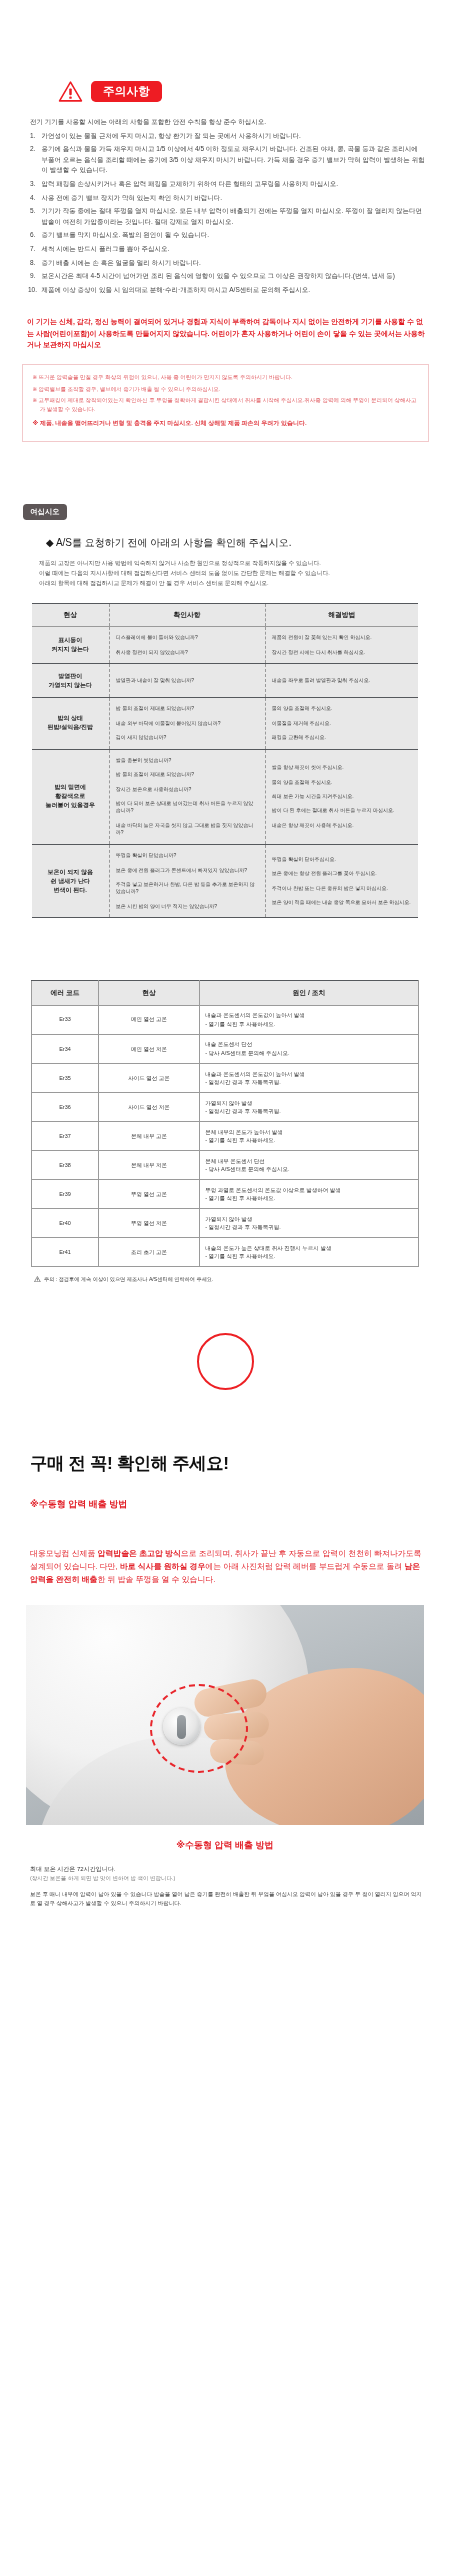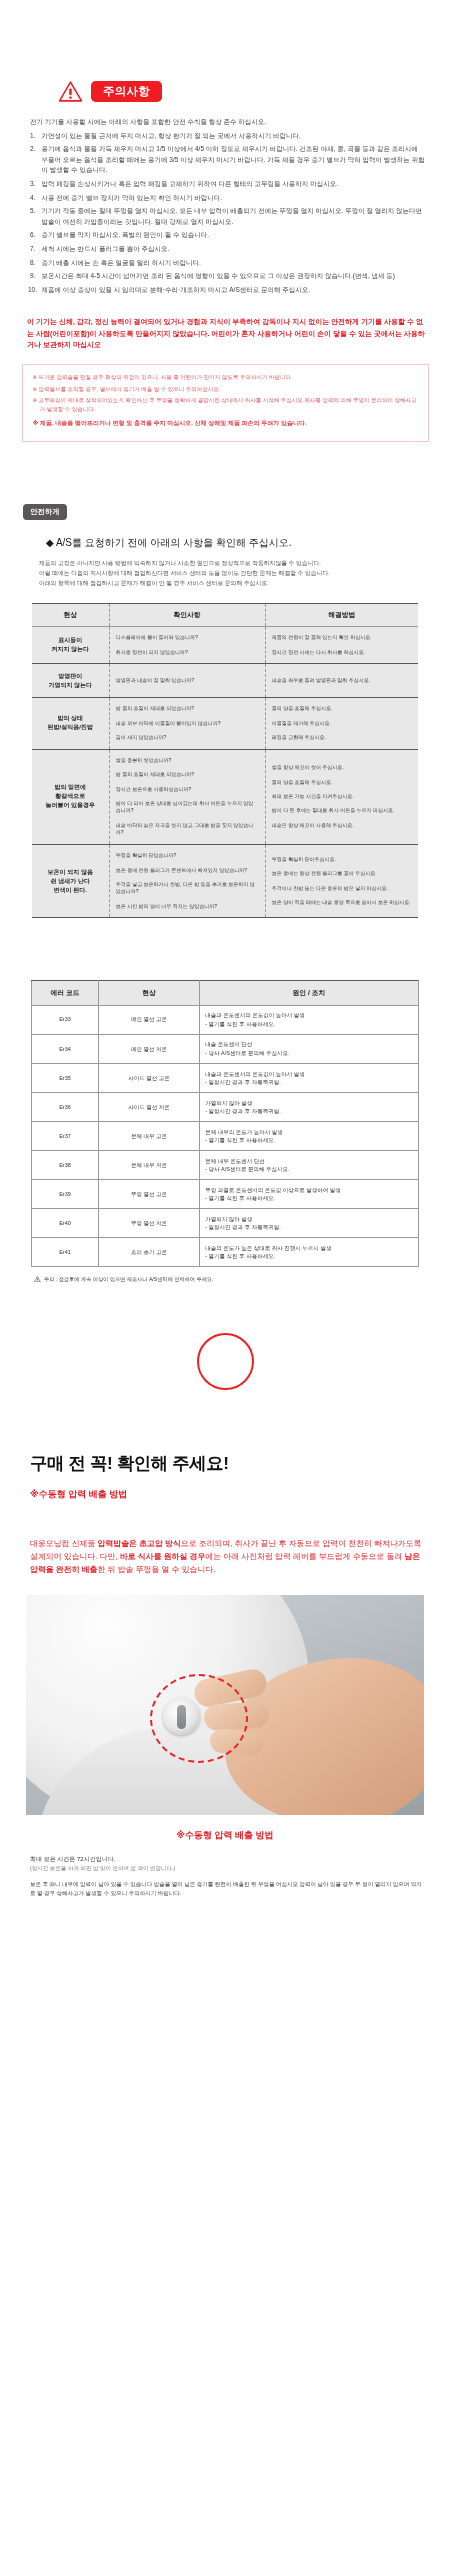--- a/index.html
+++ b/index.html
@@ -221,21 +221,21 @@
   }
 
   
   .sec-buy { padding: 0 0 31px 0; }
   .buy-title {
     padding-left: 30px;
     font-size: 17.3px;
     font-weight: bold;
     color: #111111;
     letter-spacing: -0.3px;
-    margin-bottom: 13px;
+    margin-bottom: 23px;
   }
   .buy-sub {
     padding-left: 30px;
     font-size: 9px;
     font-weight: bold;
     color: #e2222a;
     margin-bottom: 6.3px;
   }
   .buy-para {
     padding: 0 27px 0 30px;
@@ -358,21 +358,21 @@
     <div class="pink-box">
       <p>※ 뜨거운 압력솥을 만질 경우 화상의 위험이 있으니, 사용 중 어린이가 만지지 않도록 주의하시기 바랍니다.</p>
       <p>※ 압력밸브를 조작할 경우, 밸브에서 증기가 배출 될 수 있으니 주의하십시오.</p>
       <p>※ 고무패킹이 제대로 장착되어있는지 확인하신 후 뚜껑을 정확하게 결합시킨 상태에서 취사를 시작해 주십시오.취사중 압력에 의해 뚜껑이 분리되어 상해사고가 발생할 수 있습니다.</p>
       <p class="strong">※ 제품, 내솥을 떨어뜨리거나 변형 및 충격을 주지 마십시오. 신체 상해및 제품 파손의 우려가 있습니다.</p>
     </div>
   </section>
 
   <section class="sec-trouble">
 
-    <span class="tag-gray">안전하게</span>
+    <span class="tag-gray">여십시오</span>
 
     <h2 class="as-title">◆ A/S를 요청하기 전에 아래의 사항을 확인해 주십시오.</h2>
 
     <div class="as-desc">
       <div>제품의 고장은 아니지만 사용 방법에 익숙하지 않거나 사소한 원인으로 정상적으로 작동하지않을 수 있습니다.</div>
       <div>이럴 때에는 다음의 지시사항에 대해 점검하신다면 서비스 센터의 도움 없이도 간단한 문제는 해결할 수 있습니다.</div>
       <div>아래의 항목에 대해 점검하시고 문제가 해결이 안 될 경우 서비스 센터로 문의해 주십시오.</div>
     </div>
 
     <table class="tbl">

